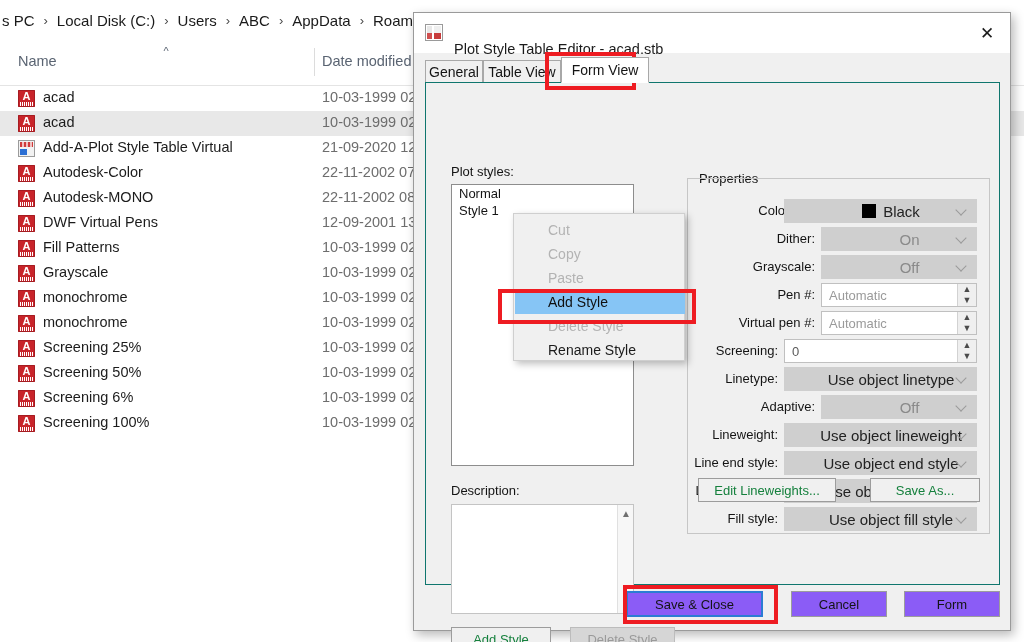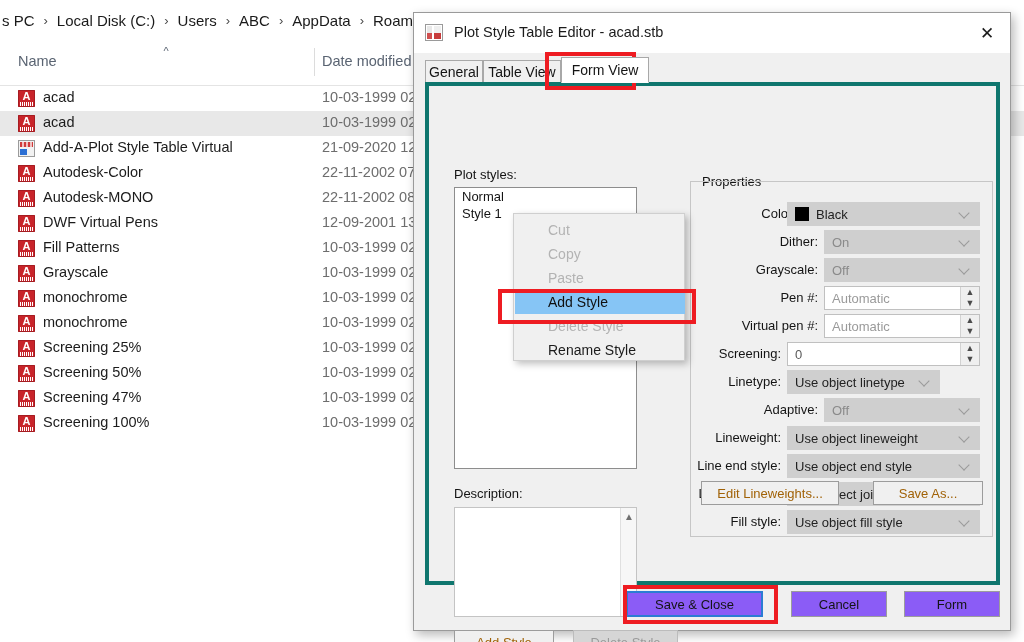--- a/index.html
+++ b/index.html
@@ -71,35 +71,35 @@
     box-shadow:3px 4px 10px rgba(0,0,0,0.28);
     box-sizing:border-box;
   }
   .titlebar{position:absolute;left:0;top:0;width:596px;height:40px;background:#ffffff;}
   .title-icon{position:absolute;left:11px;top:11px;width:18px;height:17px;
     background:#ffffff;border:1px solid #9a9a9a;box-sizing:border-box;}
   .title-icon:before{content:"";position:absolute;left:1px;top:1px;width:5px;height:13px;
     background:linear-gradient(180deg,#e8e8e8 0 55%,#d04f4f 55% 100%);}
   .title-icon:after{content:"";position:absolute;left:8px;top:1px;width:7px;height:13px;
     background:linear-gradient(180deg,#efefef 0 55%,#c73b3b 55% 100%);}
-  .title-text{position:absolute;left:40px;top:11px;font-size:14.5px;color:#1b1b1b;}
+  .title-text{position:absolute;left:40px;top:28px;font-size:14.5px;color:#1b1b1b;}
   .close-btn{position:absolute;right:0;top:0;width:46px;height:40px;
     display:flex;align-items:center;justify-content:center;font-size:17px;color:#1b1b1b;}
 
   .tabstrip{position:absolute;left:0;top:40px;width:596px;height:30px;}
   .tab{
     position:absolute;top:7px;height:23px;box-sizing:border-box;
     background:#f0f0f0;border:1px solid #a8a8a8;border-bottom:none;
     font-size:14px;color:#141414;display:flex;align-items:center;justify-content:center;
   }
   .tab.active{background:#ffffff;top:4px;height:26px;z-index:3;border-bottom:1px solid #fff;}
 
   .panel{
     position:absolute;left:11px;top:69px;width:575px;height:503px;
-    background:#f0f0f0;border:4px solid #0f766e;box-sizing:border-box;
+    background:#f0f0f0;border:1px solid #0f766e;box-sizing:border-box;
   }
 
   .lbl{position:absolute;font-size:13px;color:#141414;white-space:nowrap;}
 
   .listbox{
     position:absolute;left:25px;top:101px;width:183px;height:282px;
     background:#ffffff;border:1px solid #8d8d8d;box-sizing:border-box;overflow:hidden;
   }
   .lb-item{font-size:13px;color:#141414;padding:1px 0 1px 7px;}
 
@@ -107,37 +107,37 @@
     position:absolute;left:25px;top:421px;width:183px;height:110px;
     background:#ffffff;border:1px solid #c4c4c4;box-sizing:border-box;
   }
   .desc-sb{position:absolute;right:0;top:0;width:16px;height:100%;background:#f7f7f7;border-left:1px solid #e0e0e0;box-sizing:border-box;}
   .desc-sb .ar{position:absolute;left:0;width:16px;height:16px;text-align:center;font-size:10px;color:#707070;line-height:16px;}
   .desc-sb .ar.up{top:1px;}
   .desc-sb .ar.dn{bottom:1px;}
 
   .btn{
     position:absolute;background:#f0f0f0;border:1px solid #9c9c9c;box-sizing:border-box;
-    font-size:13px;color:#a16207;display:flex;align-items:center;justify-content:center;
+    font-size:13px;color:#15803d;display:flex;align-items:center;justify-content:center;
   }
   .btn.disabled{background:#d6d6d6;color:#9a9a9a;border-color:#bcbcbc;}
 
   
   .groupbox{
     position:absolute;left:261px;top:95px;width:303px;height:356px;
     border:1px solid #c6c6c6;box-sizing:border-box;
   }
   .group-title{position:absolute;left:269px;top:88px;background:#f0f0f0;padding:0 4px;font-size:13px;color:#141414;}
 
   .prop-row{position:absolute;height:24px;}
   .prop-label{position:absolute;right:0;top:4px;font-size:13px;color:#141414;text-align:right;white-space:nowrap;}
 
   .combo{
     position:absolute;height:24px;background:#cfcfcf;border:none;box-sizing:border-box;
-    font-size:13px;color:#222;display:flex;align-items:center;padding-left:8px;
+    font-size:15px;color:#222;display:flex;align-items:center;padding-left:21px;justify-content:center;
   }
   .combo.dim{color:#8a8a8a;}
   .combo .chev{position:absolute;right:9px;top:6px;width:11px;height:11px;}
   .combo .chev:before{
     content:"";position:absolute;left:0;top:1px;width:7px;height:7px;
     border-right:1.6px solid #9b9b9b;border-bottom:1.6px solid #9b9b9b;
     transform:rotate(45deg);
   }
   .swatch{width:14px;height:14px;background:#000;margin-right:7px;flex:0 0 auto;}
 
@@ -280,21 +280,21 @@
         <div class="ficon">
           <div class="icon-stb"></div>
         </div>
         <div class="fname">Screening 50%</div>
         <div class="fdate">10-03-1999 02</div>
       </div>
       <div class="frow" style="top: 300px;">
         <div class="ficon">
           <div class="icon-stb"></div>
         </div>
-        <div class="fname">Screening 47%</div>
+        <div class="fname">Screening 6%</div>
         <div class="fdate">10-03-1999 02</div>
       </div>
       <div class="frow" style="top: 325px;">
         <div class="ficon">
           <div class="icon-stb"></div>
         </div>
         <div class="fname">Screening 100%</div>
         <div class="fdate">10-03-1999 02</div>
       </div>
     </div>
@@ -382,21 +382,21 @@
           <div class="spin val" style="left: 96px; width: 193px;">
             <span>0</span>
             <div class="spin-btns">
               <div class="a up">▲</div>
               <div class="a dn">▼</div>
             </div>
           </div>
         </div>
         <div class="prop-row" style="left: 0px; top: 188px; width: 301px;">
           <div class="prop-label" style="right: 211px;">Linetype:</div>
-          <div class="combo" style="left: 96px; width: 153px;">
+          <div class="combo" style="left: 96px; width: 193px;">
             <span>Use object linetype</span>
             <div class="chev"></div>
           </div>
         </div>
         <div class="prop-row" style="left: 0px; top: 216px; width: 301px;">
           <div class="prop-label" style="right: 174px;">Adaptive:</div>
           <div class="combo dim" style="left: 133px; width: 156px;">
             <span>Off</span>
             <div class="chev"></div>
           </div>

